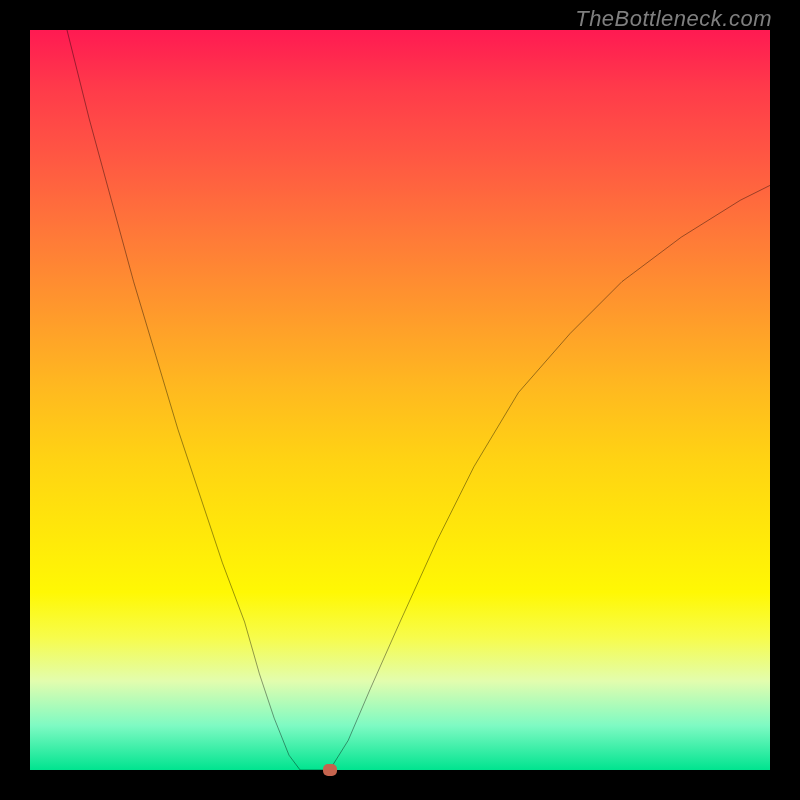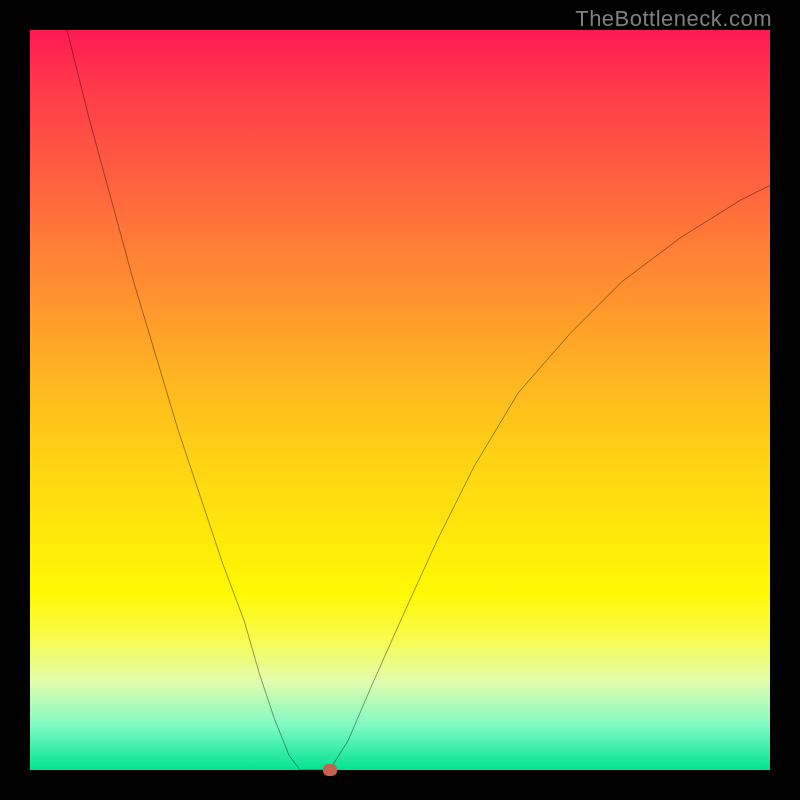--- a/index.html
+++ b/index.html
@@ -43,20 +43,21 @@
     );
   }
   .watermark {
     position: absolute;
     top: 6px;
     right: 28px;
     color: #7f7f7f;
     font-size: 22px;
     font-weight: 400;
     letter-spacing: 0.5px;
+    font-style: italic;
   }
   .curve-svg {
     position: absolute;
     left: 30px;
     top: 30px;
     width: 740px;
     height: 740px;
   }
   .marker {
     position: absolute;

